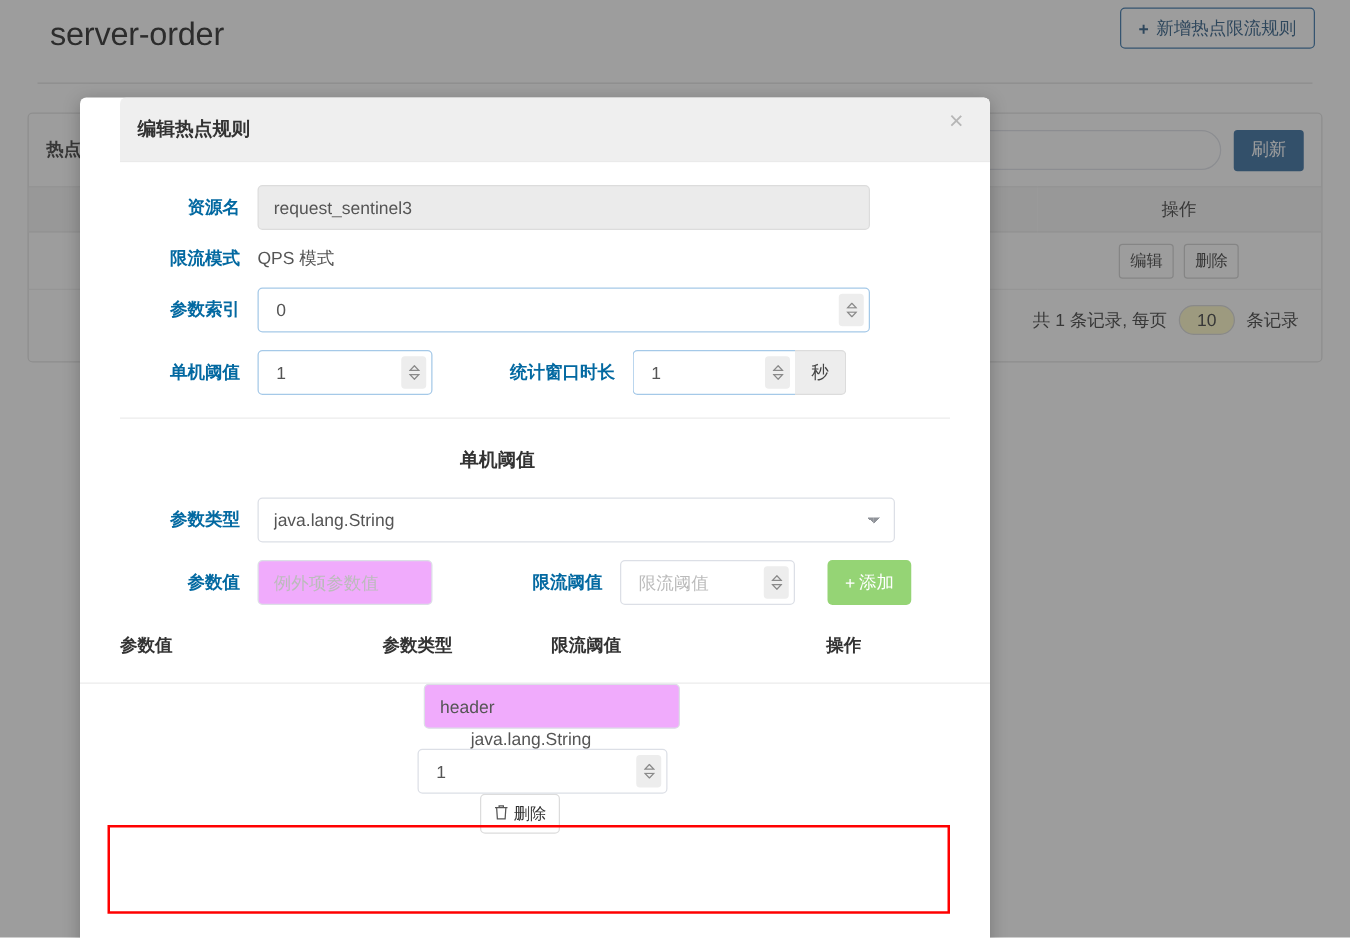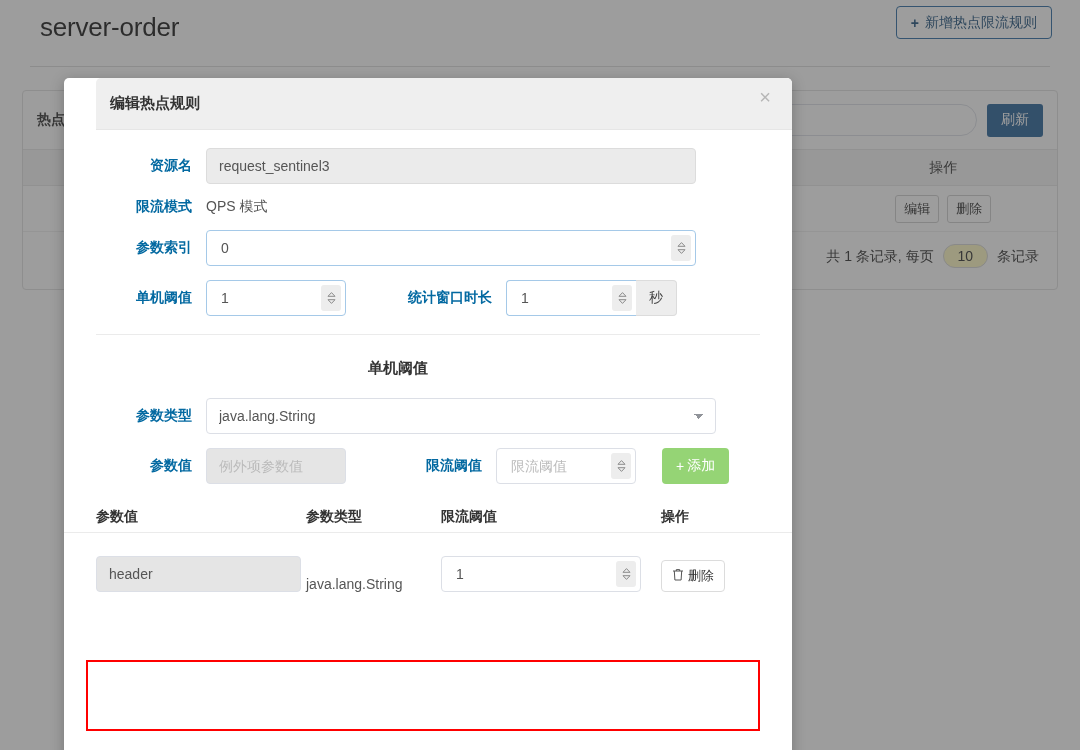--- a/index.html
+++ b/index.html
@@ -227,21 +227,21 @@
   }
 
   .txt {
     height: 36px;
     border: 1px solid #dcdfe6;
     border-radius: 4px;
     padding: 0 12px;
     font-size: 14px;
     font-family: inherit;
     color: #555;
-    background: #e5e5e5;
+    background: #f0abfc;
     outline: none;
   }
   .txt::placeholder { color: #bbbbbb; }
   .txt.disabled {
     background: #ebebeb;
     border-color: #dcdcdc;
     color: #555;
   }
 
   
@@ -364,25 +364,26 @@
     font-weight: bold;
     color: #333;
   }
   .ex-head .c1 { width: 210px; }
   .ex-head .c2 { width: 135px; }
   .ex-head .c3 { width: 220px; }
   .ex-head .c4 { width: 120px; }
 
   .ex-row {
     display: flex;
-    align-items: flex-end;
+    align-items: center;
     padding-left: 32px;
     height: 60px;
     border-top: 1px solid #ebebeb;
-    margin-top: 6px;
+    margin-top: 20px;
+    flex-direction: column;
   }
   .ex-row .c1 { width: 210px; }
   .ex-row .c2 { width: 135px; font-size: 14px; color: #555; }
   .ex-row .c3 { width: 220px; }
   .ex-row .c4 { width: 120px; }
 
   .del-btn {
     height: 32px;
     padding: 0 10px;
     border: 1px solid #dcdcdc;

